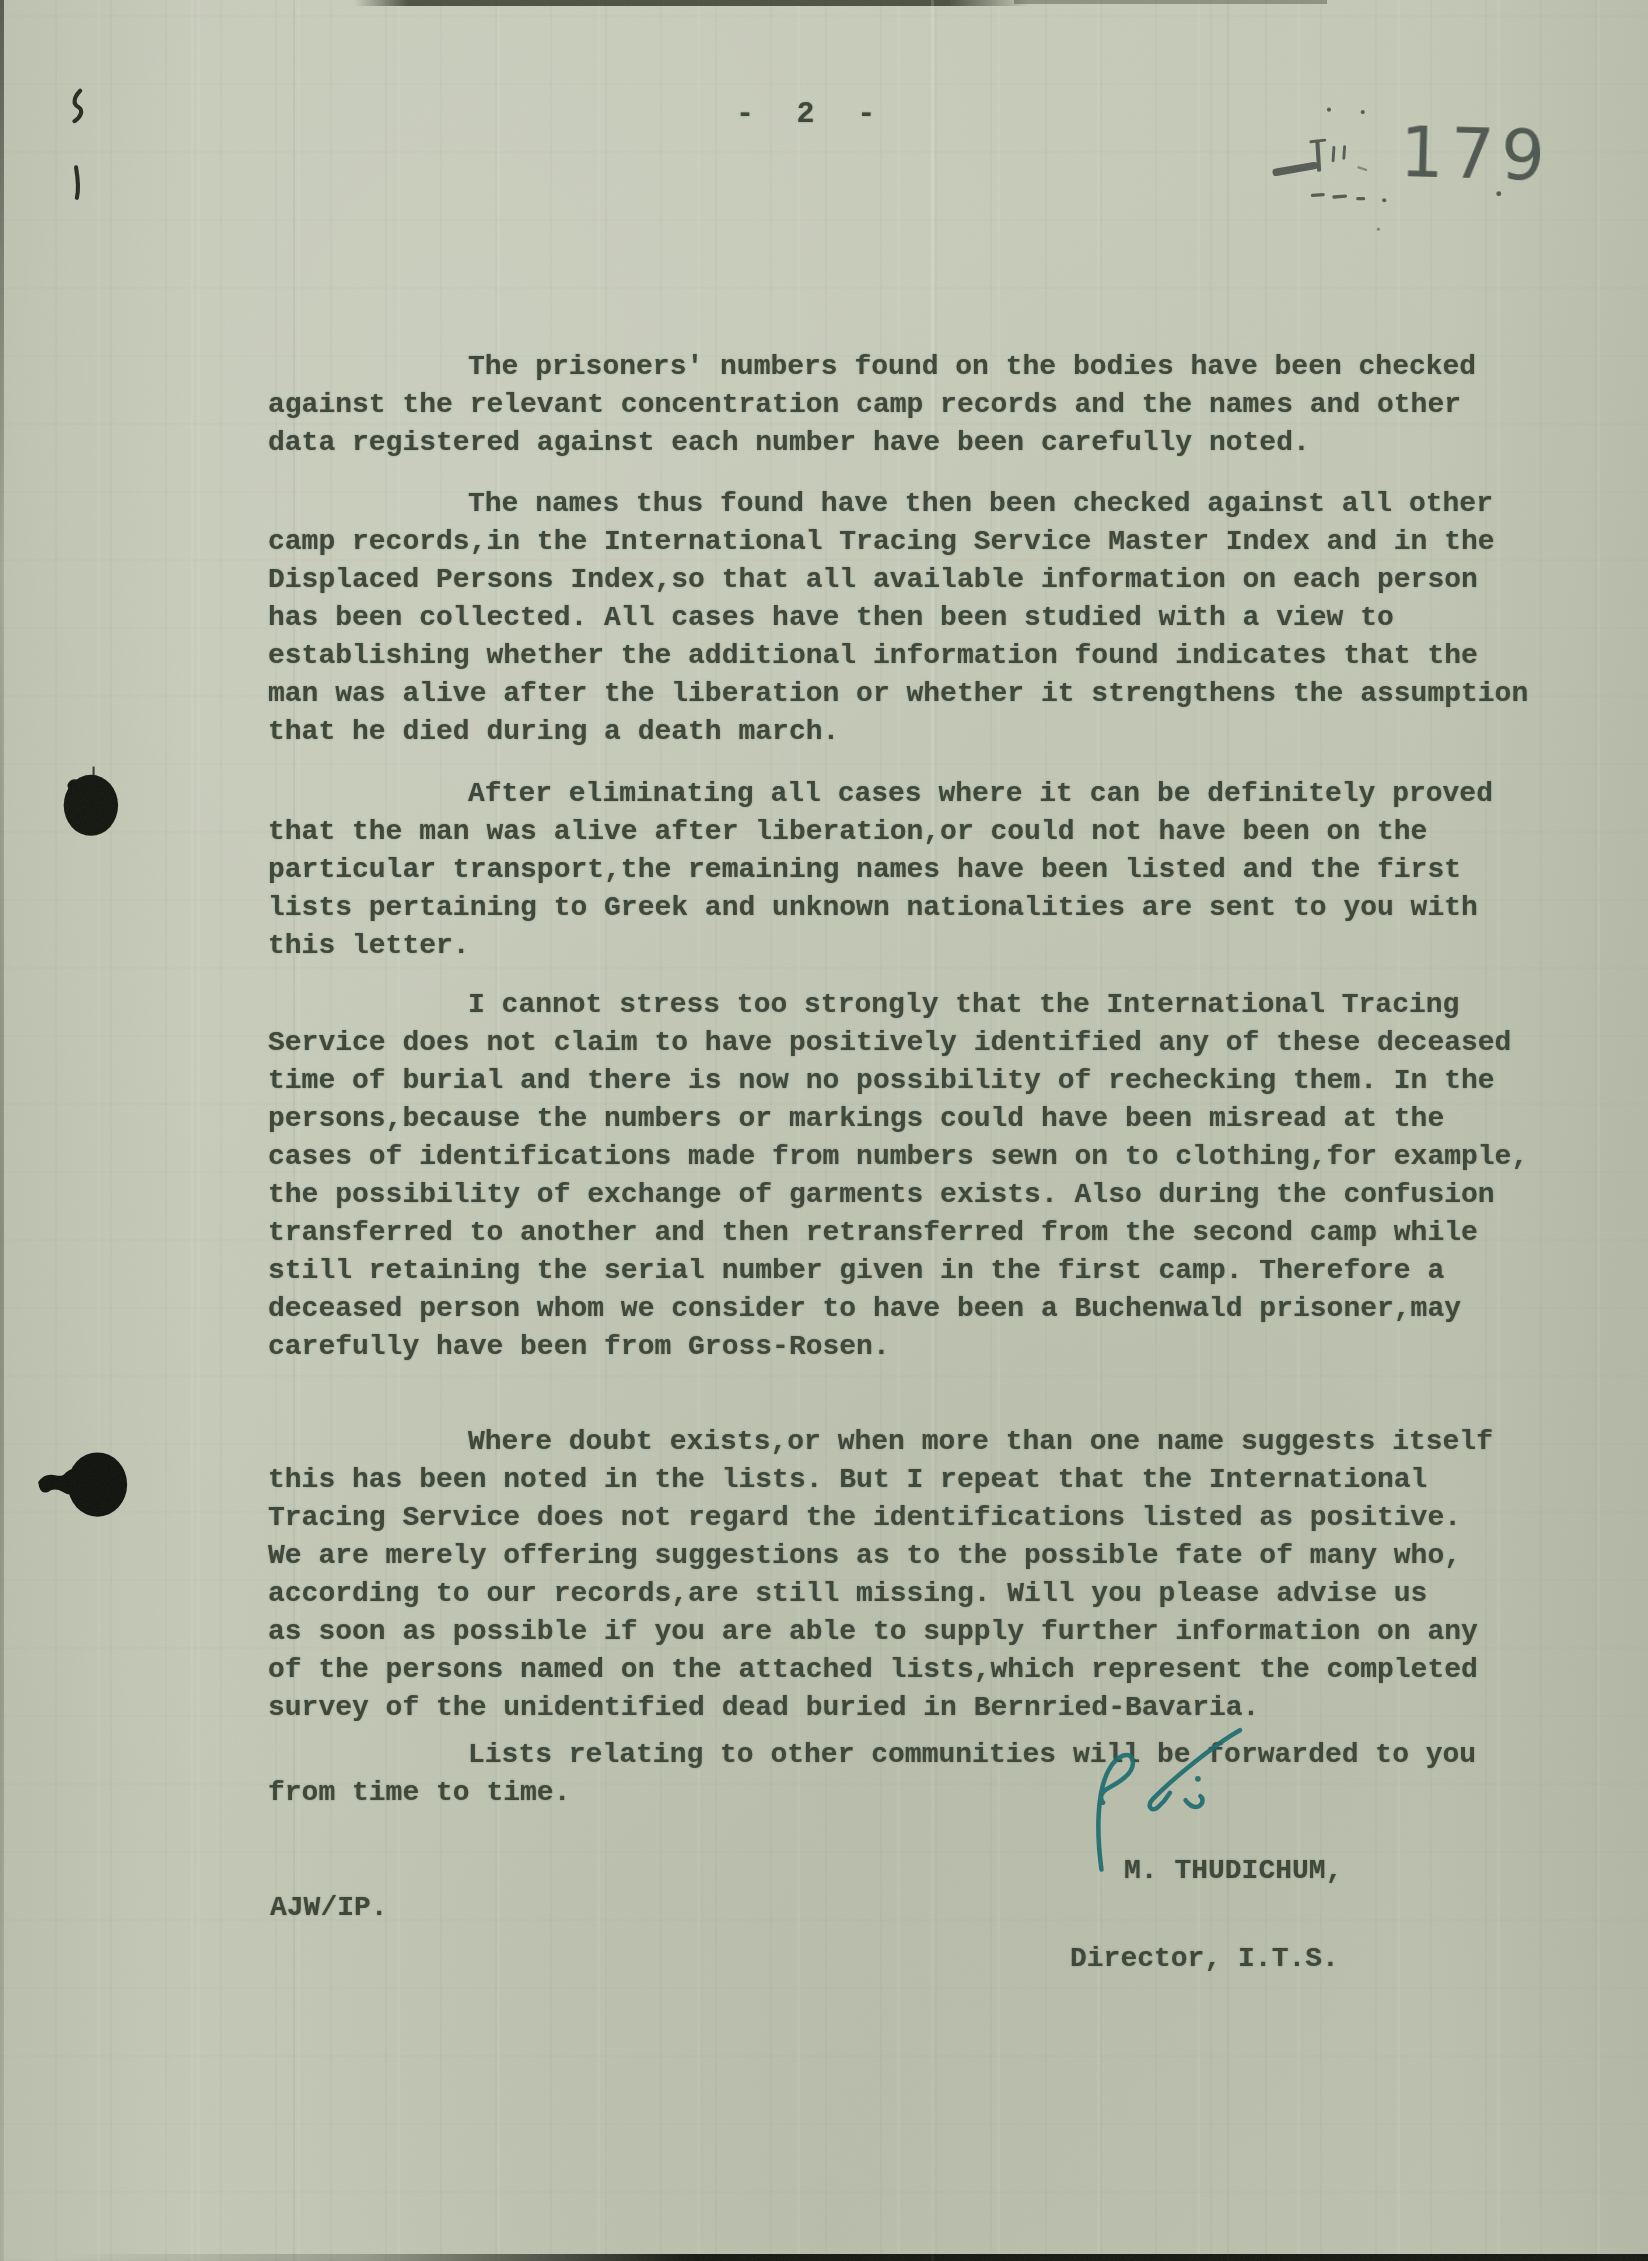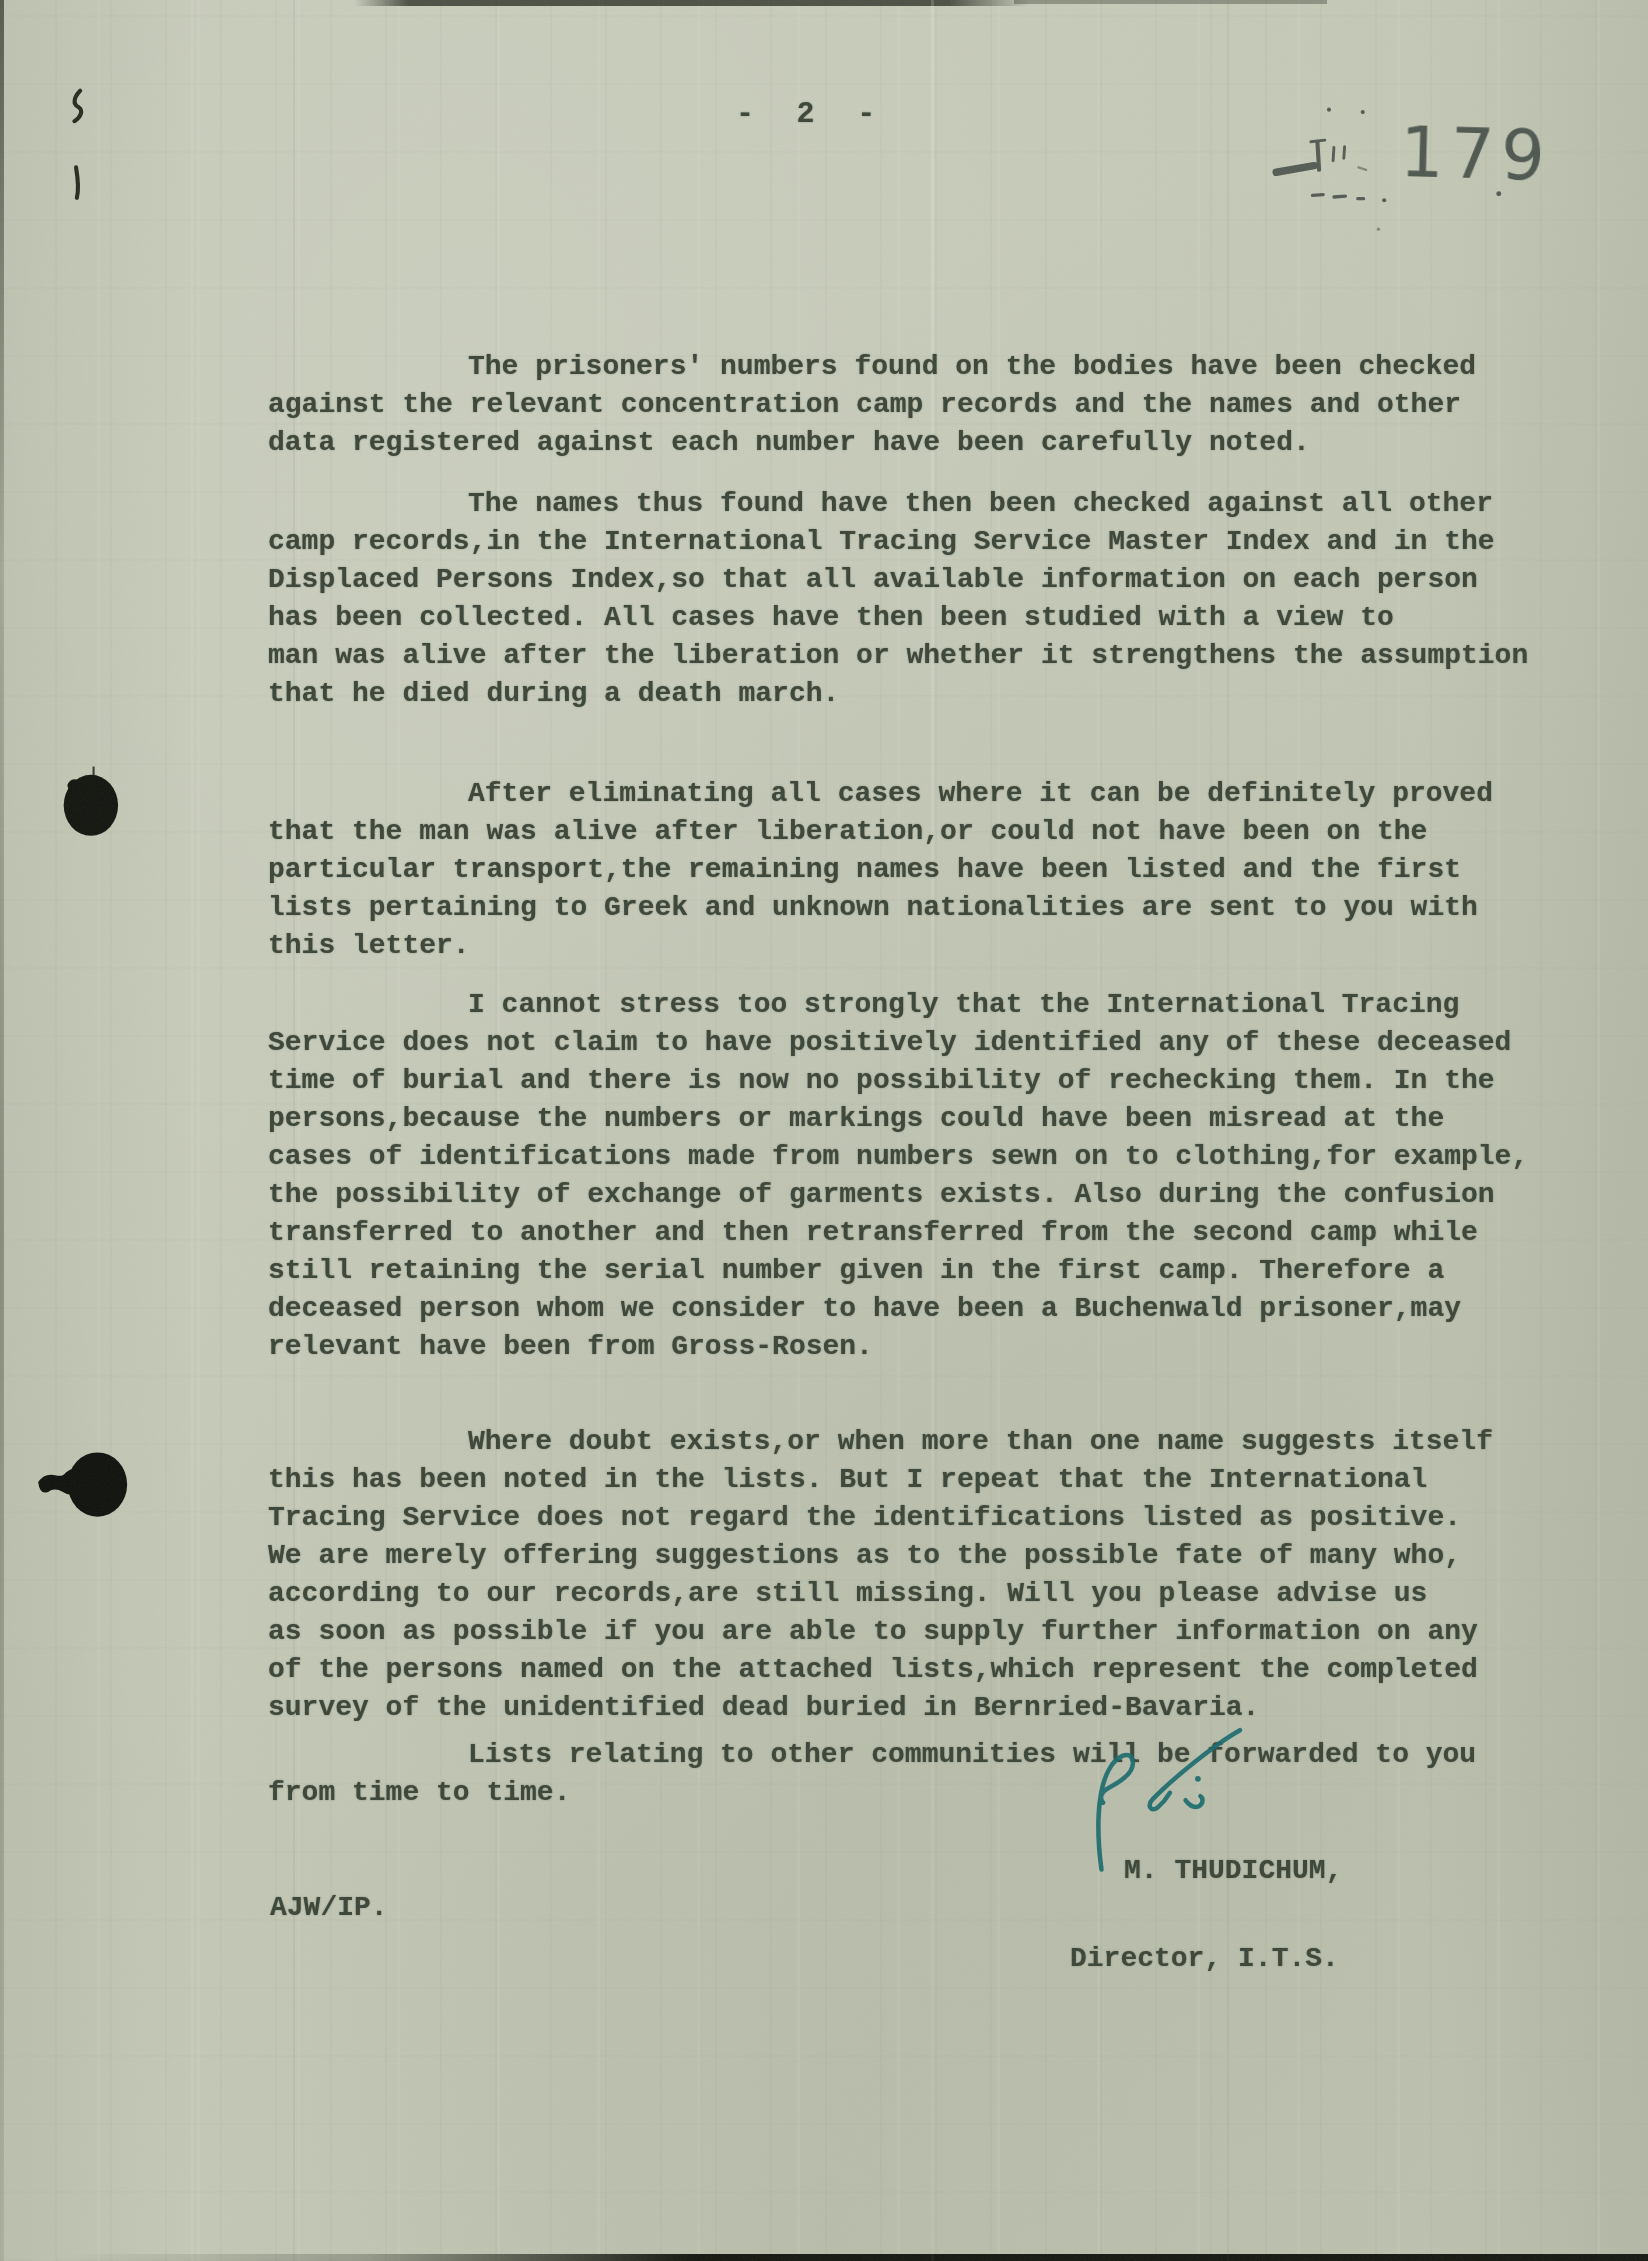--- a/index.html
+++ b/index.html
@@ -82,41 +82,42 @@
     <div class="para p0">
         <div class="line first">The prisoners' numbers found on the bodies have been checked</div>
         <div class="line">against the relevant concentration camp records and the names and other</div>
         <div class="line">data registered against each number have been carefully noted.</div>
       </div>
     <div class="para p1">
         <div class="line first">The names thus found have then been checked against all other</div>
         <div class="line">camp records,in the International Tracing Service Master Index and in the</div>
         <div class="line">Displaced Persons Index,so that all available information on each person</div>
         <div class="line">has been collected. All cases have then been studied with a view to</div>
+        <div class="line">establishing whether the additional information found indicates that the</div>
         <div class="line">man was alive after the liberation or whether it strengthens the assumption</div>
         <div class="line">that he died during a death march.</div>
       </div>
     <div class="para p2">
         <div class="line first">After eliminating all cases where it can be definitely proved</div>
         <div class="line">that the man was alive after liberation,or could not have been on the</div>
         <div class="line">particular transport,the remaining names have been listed and the first</div>
         <div class="line">lists pertaining to Greek and unknown nationalities are sent to you with</div>
         <div class="line">this letter.</div>
       </div>
     <div class="para p3">
         <div class="line first">I cannot stress too strongly that the International Tracing</div>
         <div class="line">Service does not claim to have positively identified any of these deceased</div>
         <div class="line">time of burial and there is now no possibility of rechecking them. In the</div>
         <div class="line">persons,because the numbers or markings could have been misread at the</div>
         <div class="line">cases of identifications made from numbers sewn on to clothing,for example,</div>
         <div class="line">the possibility of exchange of garments exists. Also during the confusion</div>
         <div class="line">transferred to another and then retransferred from the second camp while</div>
         <div class="line">still retaining the serial number given in the first camp. Therefore a</div>
         <div class="line">deceased person whom we consider to have been a Buchenwald prisoner,may</div>
-        <div class="line">relevant have been from Gross-Rosen.</div>
+        <div class="line">carefully have been from Gross-Rosen.</div>
       </div>
     <div class="para p4">
         <div class="line first">Where doubt exists,or when more than one name suggests itself</div>
         <div class="line">this has been noted in the lists. But I repeat that the International</div>
         <div class="line">Tracing Service does not regard the identifications listed as positive.</div>
         <div class="line">We are merely offering suggestions as to the possible fate of many who,</div>
         <div class="line">according to our records,are still missing. Will you please advise us</div>
         <div class="line">as soon as possible if you are able to supply further information on any</div>
         <div class="line">of the persons named on the attached lists,which represent the completed</div>
         <div class="line">survey of the unidentified dead buried in Bernried-Bavaria.</div>

